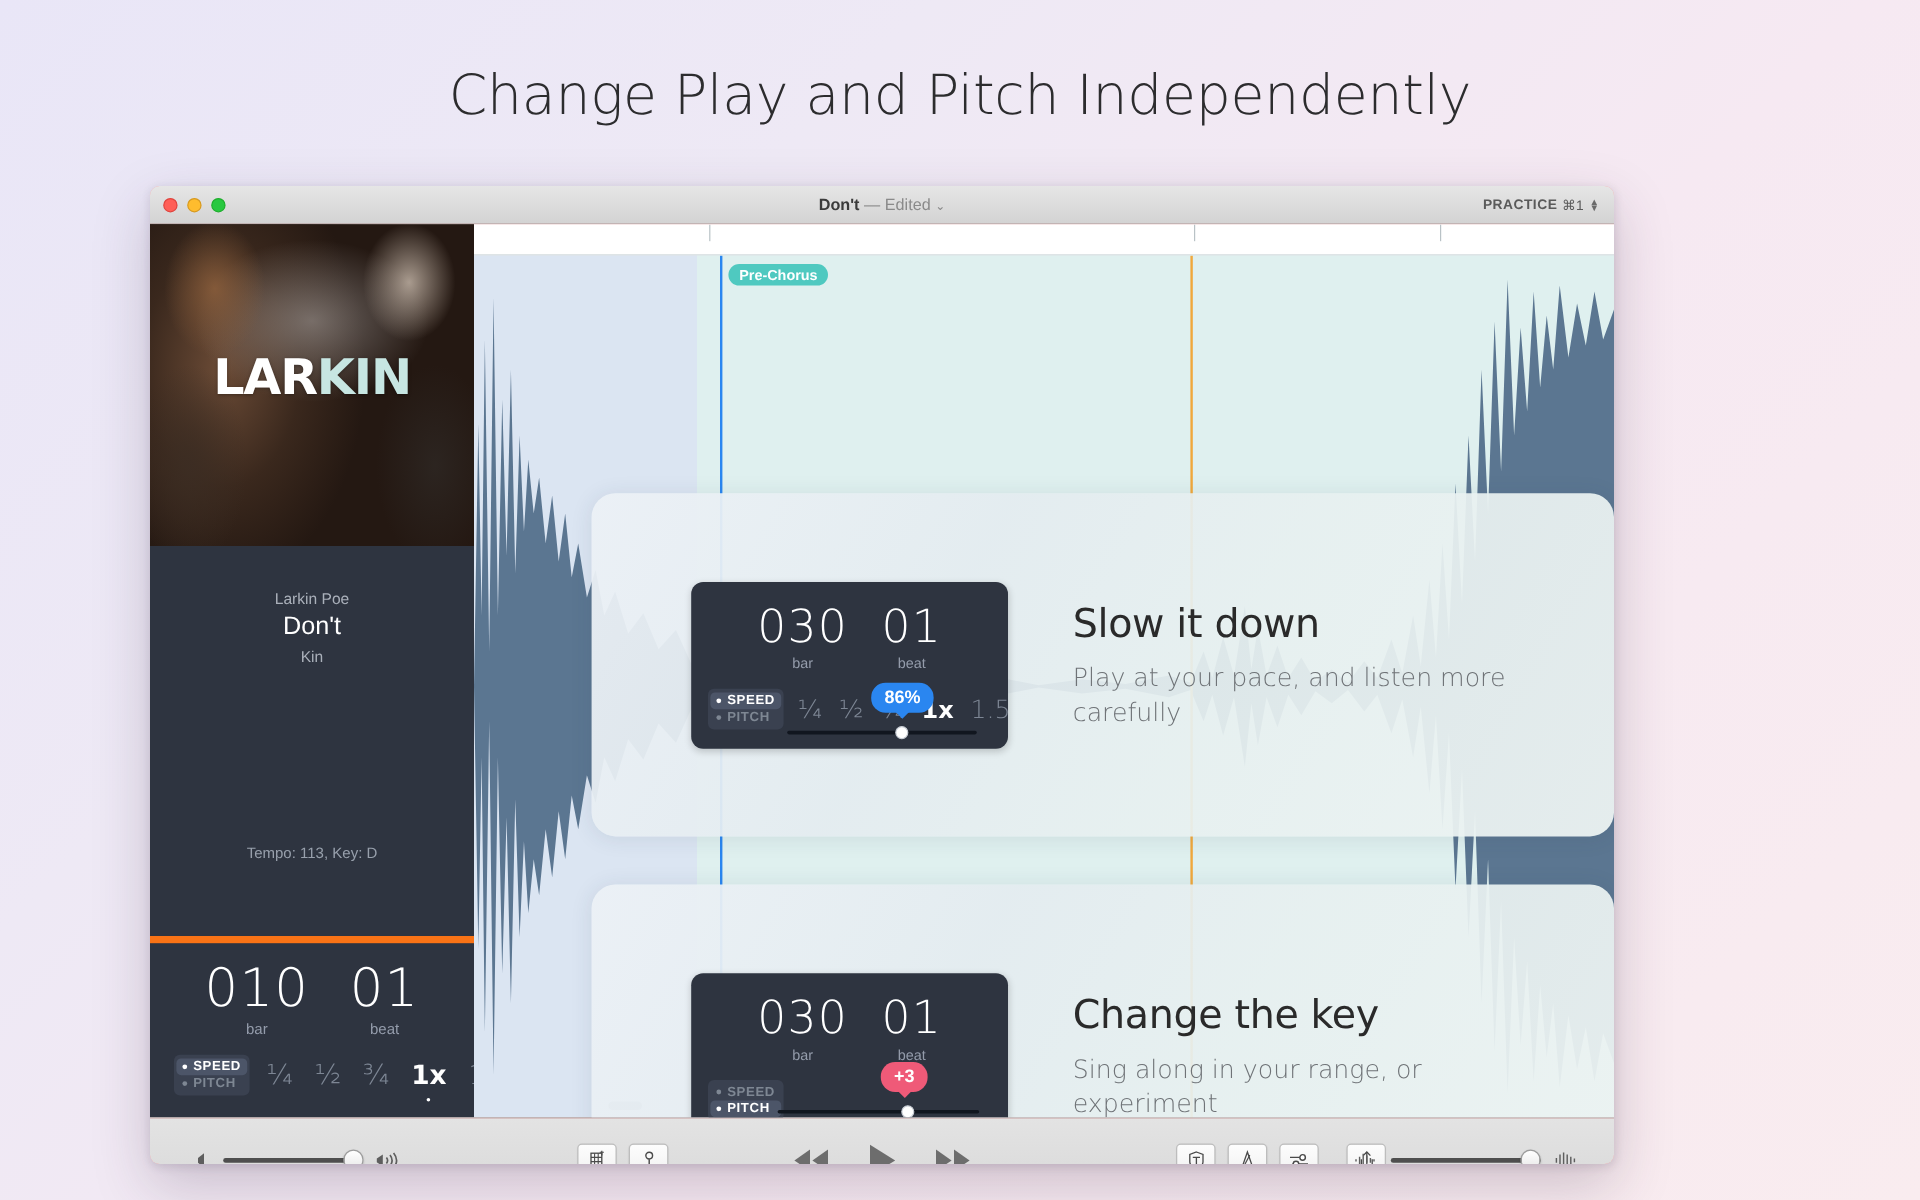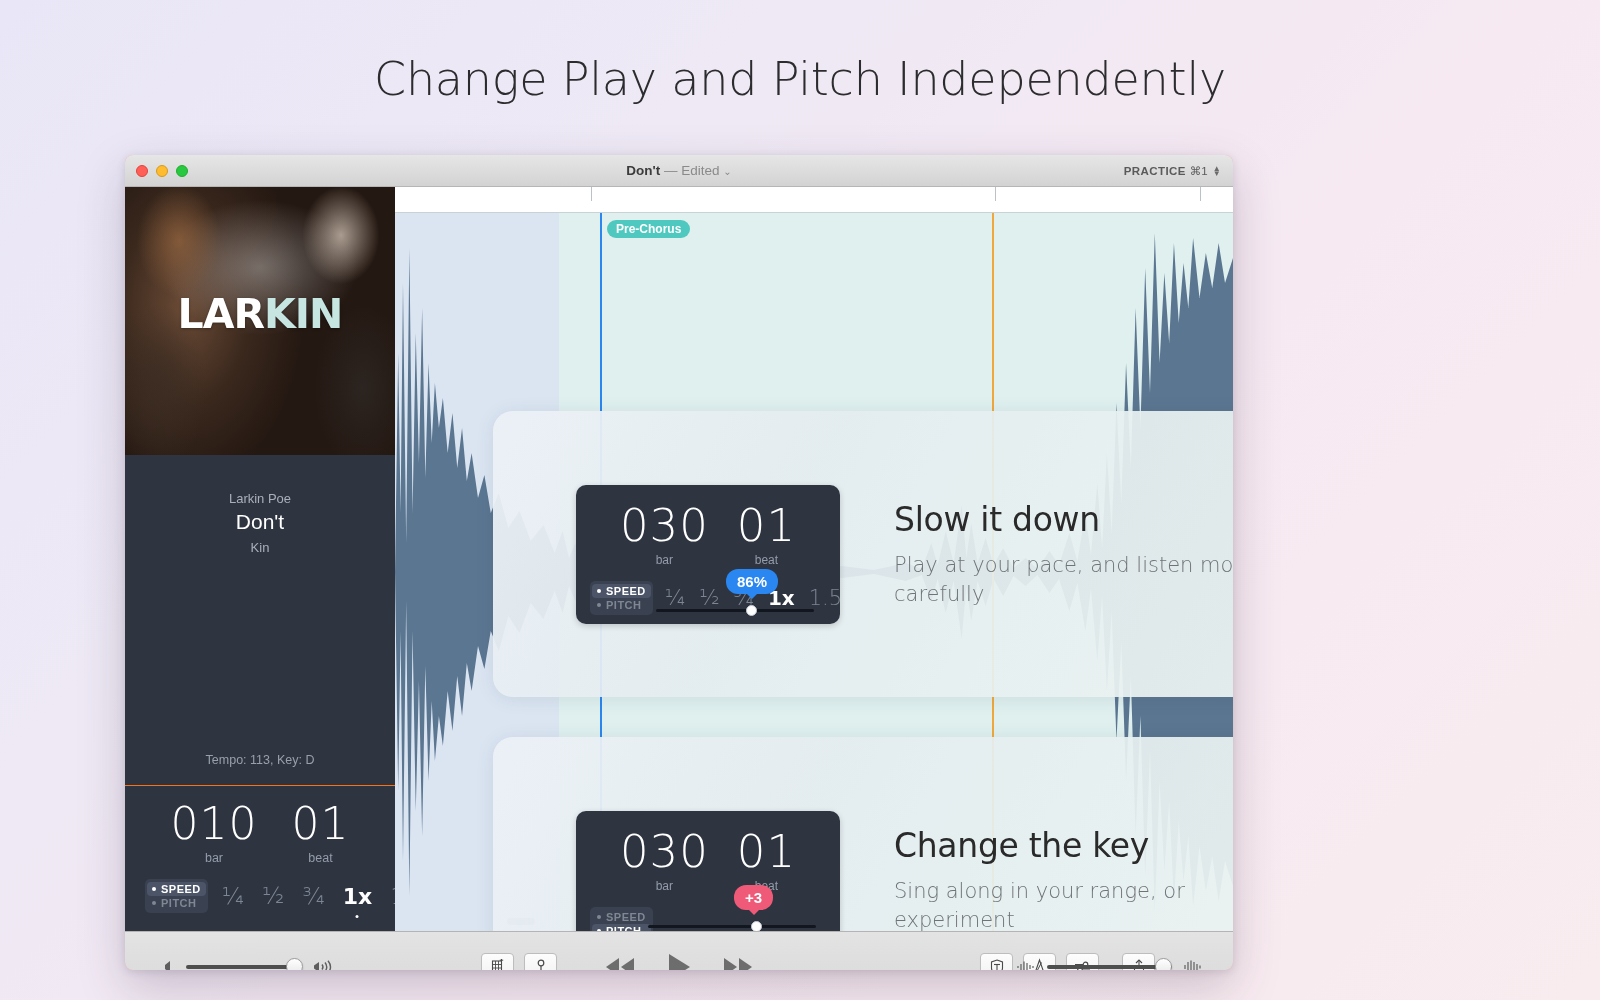--- a/index.html
+++ b/index.html
@@ -22,21 +22,21 @@
     font-weight: 300;
     color: #2c2c2e;
     letter-spacing: -0.2px;
     font-family: "DejaVu Sans", sans-serif;
   }
 
   
   .window {
     position: absolute;
     left: 125px; top: 155px;
-    width: 1108px; height: 815px;
+    width: 1220px; height: 815px;
     border-radius: 8px;
     overflow: hidden;
     box-shadow: 0 18px 48px rgba(60,40,70,0.22), 0 2px 8px rgba(60,40,70,0.14);
     background: #fca5a5;
   }
   .titlebar {
     height: 32px;
     background: linear-gradient(180deg, #e6e6e6 0%, #d3d3d3 100%);
     border-bottom: 1px solid #b6b6b6;
     display: flex; align-items: center;
@@ -109,23 +109,24 @@
 
   .meta { padding-top: 36px; text-align: center; }
   .meta .artist { font-size: 13px; color: #aab0ba; margin-bottom: 4px; }
   .meta .track { font-size: 21px; color: #ffffff; margin-bottom: 6px; }
   .meta .album { font-size: 13px; color: #aab0ba; }
   .tempo-key {
     text-align: center; font-size: 12.5px; color: #98a0ac;
     margin-top: auto; padding-bottom: 18px;
   }
   .sidebar-transport {
-    border-top: 1px solid #f97316;
+    border-top: 6px solid #f97316;
     background: #2e3440;
     padding: 16px 0 18px 0;
+    margin-top: 44px;
   }
   .bigcount { display: flex; justify-content: center; gap: 34px; align-items: flex-start; }
   .counter { text-align: center; }
   .counter .num {
     font-size: 44px; color: #ffffff; font-weight: 300;
     font-family: "DejaVu Sans", sans-serif; line-height: 1;
     letter-spacing: 1px;
   }
   .counter .lbl { font-size: 12.5px; color: #949cab; margin-top: 5px; }
   .sp-row {
@@ -214,21 +215,21 @@
   .mini-panel {
     width: 264px; height: 139px;
     background: #2e3440; border-radius: 10px;
     margin-left: 83px;
     position: relative;
     box-shadow: 0 2px 6px rgba(0,0,0,0.18);
     flex: 0 0 264px;
   }
   .mini-counts { display: flex; justify-content: center; gap: 28px; padding-top: 18px; }
   .mini-counts .num {
-    font-size: 45px; color: #ffffff; font-weight: 300;
+    font-size: 38px; color: #ffffff; font-weight: 300;
     font-family: "DejaVu Sans", sans-serif; line-height: 1; letter-spacing: 1px;
   }
   .mini-counts .lbl { font-size: 12px; color: #949cab; margin-top: 5px; text-align: center; }
   .mini-counts .col { text-align: center; }
   .mini-bottom {
     display: flex; align-items: center; gap: 12px;
     margin: 14px 0 0 14px; position: relative;
   }
   .mini-speeds { display: flex; align-items: baseline; gap: 14px; }
   .mini-speeds .s { font-size: 21px; color: #7d8694; font-weight: 300; font-family: "DejaVu Sans", sans-serif; }

